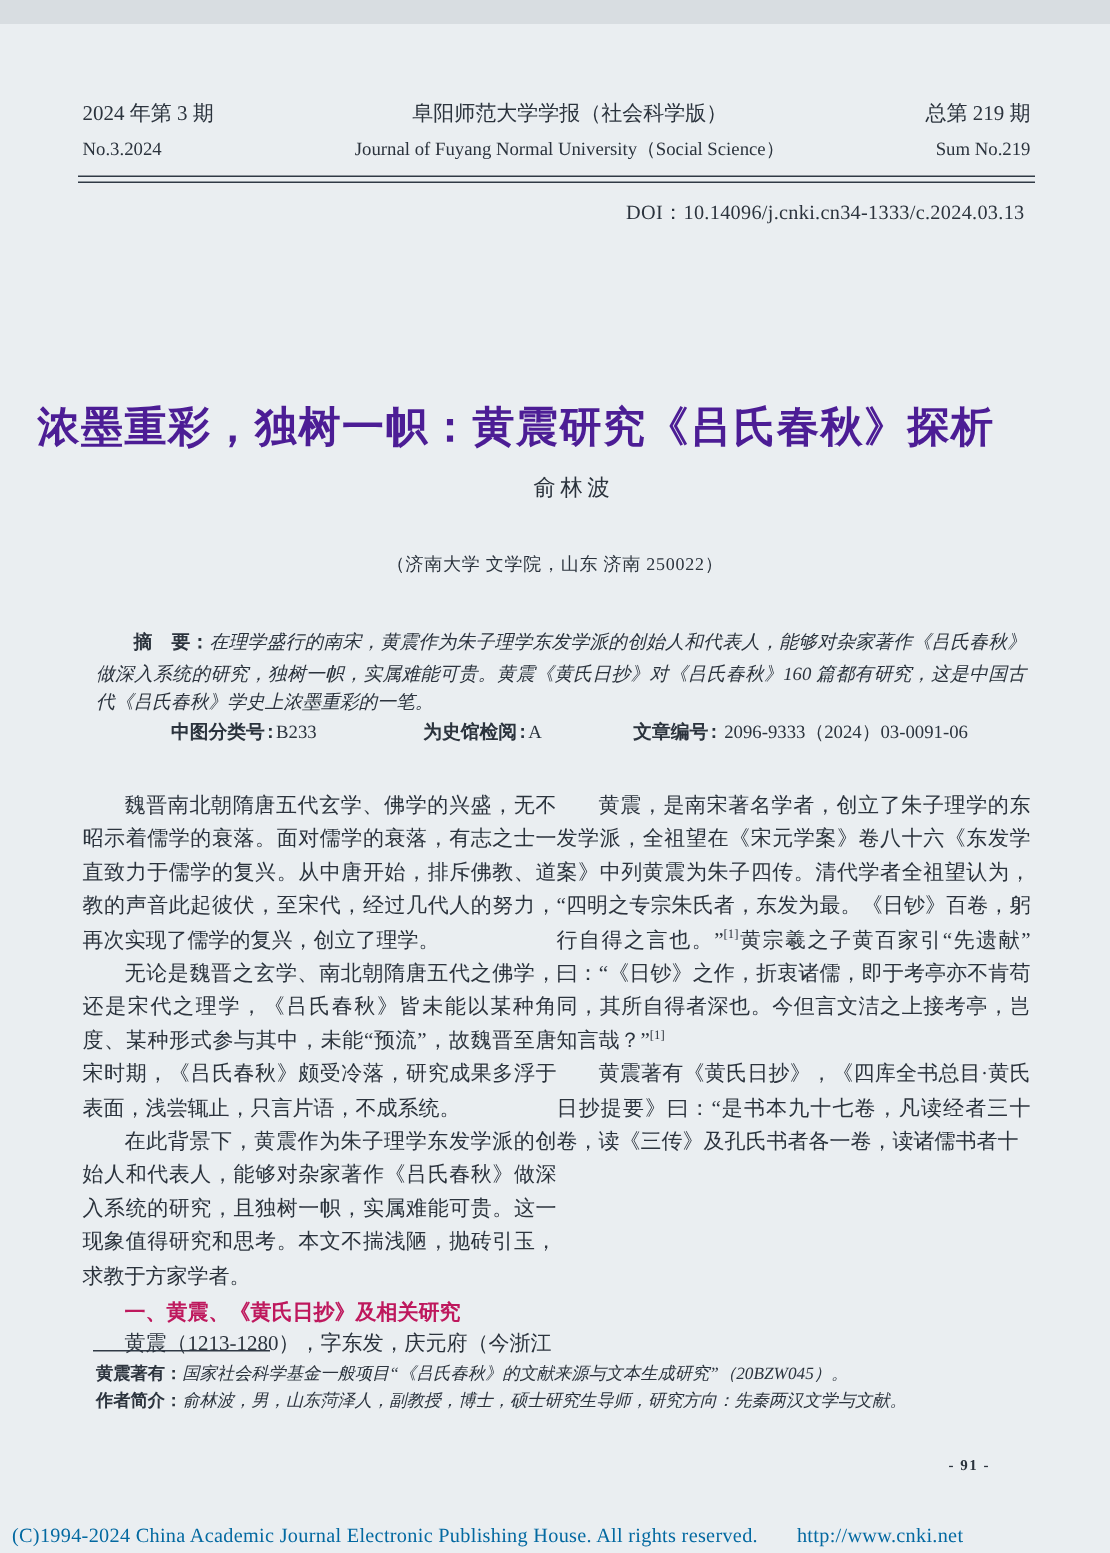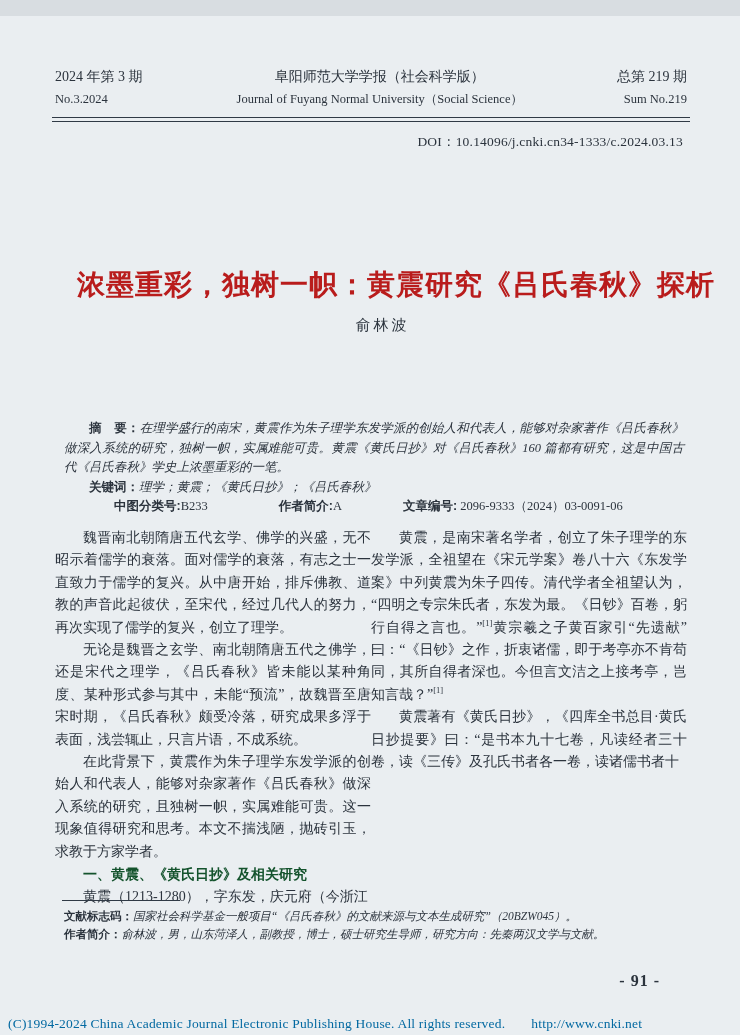--- a/index.html
+++ b/index.html
@@ -22,81 +22,81 @@
   .double-rule{
     position:absolute;top:101px;left:52px;right:50px;height:3px;
     border-top:1.8px solid #303a46;border-bottom:1px solid #303a46;
   }
   .doi-line{
     position:absolute;top:117px;left:55px;right:57px;
     text-align:right;font-size:13.5px;letter-spacing:.2px;
   }
   
   .article-title{
-    position:absolute;top:231px;left:25px;right:25px;text-align:right;
+    position:absolute;top:231px;left:25px;right:25px;text-align:left;
     font-family:"Liberation Sans","DejaVu Sans",sans-serif;
-    font-size:28px;font-weight:bold;letter-spacing:1px;color:#b91c1c;
+    font-size:28px;font-weight:bold;letter-spacing:1px;color:#4c1d95;
   }
   .article-author{
     position:absolute;top:300px;left:0;right:0;text-align:center;
     font-size:15px;letter-spacing:3px;padding-left:25px;
   }
   .article-affiliation{
     position:absolute;top:352px;left:0;right:0;text-align:center;
     font-size:12px;letter-spacing:.5px;
   }
   
   .meta-block{
     position:absolute;top:403px;left:64px;right:56px;
     font-size:12.5px;line-height:19.5px;text-align:justify;
   }
   .meta-label{
-    font-family:Liberation Sans, sans-serif;
+    font-family:Liberation Mono, monospace;
     font-weight:bold;font-style:normal;
   }
   .kaiti{font-style:italic;}
   .abstract-para{text-indent:2em;margin:0;}
   .keywords-line{text-indent:2em;margin:0;}
   .clc-line{text-indent:2em;margin:0;white-space:nowrap;}
   .clc-pair{display:inline-block;}
   .clc-gap1{margin-right:46px;}
   .clc-gap2{margin-right:36px;}
   
   .body-cols{
     position:absolute;top:511px;left:55px;right:53px;
     display:flex;
   }
   .body-col{flex:1;font-size:14px;line-height:22.4px;text-align:justify;}
   .body-para{margin:0;text-indent:2em;}
   .body-para.noindent{text-indent:0;}
   .body-heading{
     margin:0;text-indent:2em;font-weight:bold;
     font-family:"Liberation Sans","DejaVu Sans",sans-serif;
-    color:#14532d;
+    color:#be185d;
   }
   .body-col sup{font-size:8.5px;line-height:0;}
   
   .footnote-rule{
     position:absolute;top:884px;left:62px;width:118px;
     border-top:1.4px solid #303a46;
   }
   .footnotes{
     position:absolute;top:892px;left:64px;right:50px;
     font-size:11.5px;line-height:17.5px;text-align:justify;
   }
   .fn-line{margin:0;}
   .fn-label{
     font-family:"Liberation Sans","DejaVu Sans",sans-serif;
     font-weight:bold;font-style:normal;
   }
   .fn-date{font-weight:bold;}
   
   .page-number{
     position:absolute;top:956px;left:16px;right:80px;
-    text-align:right;font-size:16px;font-weight:bold;letter-spacing:1px;
+    text-align:right;font-size:10px;font-weight:bold;letter-spacing:1px;
   }
   .copyright-line{
     position:absolute;top:1000px;left:8px;right:8px;
     font-size:13.5px;color:#0369a1;letter-spacing:.2px;
   }
   .copyright-url{margin-left:26px;}
 </style>
 </head>
 <body>
 
@@ -116,43 +116,43 @@
       <div class="jh-en">Sum No.219</div>
     </div>
   </div>
 
   <div class="double-rule"></div>
 
   <div class="doi-line">DOI：10.14096/j.cnki.cn34-1333/c.2024.03.13</div>
 
   <h1 class="article-title">浓墨重彩，独树一帜：黄震研究《吕氏春秋》探析</h1>
   <div class="article-author">俞林波</div>
+  <div class="article-affiliation">（济南大学 文学院，山东 济南 250022）</div>
 
   <div class="meta-block">
     <p class="abstract-para"><span class="meta-label">摘　要：</span><span class="kaiti">在理学盛行的南宋，黄震作为朱子理学东发学派的创始人和代表人，能够对杂家著作《吕氏春秋》做深入系统的研究，独树一帜，实属难能可贵。黄震《黄氏日抄》对《吕氏春秋》160 篇都有研究，这是中国古代《吕氏春秋》学史上浓墨重彩的一笔。</span></p>
-    <p class="keywords-line"><span class="meta-label">关键词：</span><span class="kaiti">理学；黄震；《黄氏日抄》；《吕氏春秋》</span></p>
-    <p class="clc-line"><span class="clc-pair clc-gap1"><span class="meta-label">中图分类号:</span><span>B233</span></span><span class="clc-pair clc-gap2"><span class="meta-label">作者简介:</span><span>A</span></span><span class="clc-pair"><span class="meta-label">文章编号:</span> <span>2096-9333（2024）03-0091-06</span></span></p>
+    <p class="clc-line"><span class="clc-pair clc-gap1"><span class="meta-label">中图分类号:</span><span>B233</span></span><span class="clc-pair clc-gap2"><span class="meta-label">为史馆检阅:</span><span>A</span></span><span class="clc-pair"><span class="meta-label">文章编号:</span> <span>2096-9333（2024）03-0091-06</span></span></p>
   </div>
 
   <div class="body-cols">
     <div class="body-col">
         <p class="body-para"><span>魏晋南北朝隋唐五代玄学、佛学的兴盛，无不昭示着儒学的衰落。面对儒学的衰落，有志之士一直致力于儒学的复兴。从中唐开始，排斥佛教、道教的声音此起彼伏，至宋代，经过几代人的努力，再次实现了儒学的复兴，创立了理学。</span></p>
         <p class="body-para"><span>无论是魏晋之玄学、南北朝隋唐五代之佛学，还是宋代之理学，《吕氏春秋》皆未能以某种角度、某种形式参与其中，未能“预流”，故魏晋至唐宋时期，《吕氏春秋》颇受冷落，研究成果多浮于表面，浅尝辄止，只言片语，不成系统。</span></p>
         <p class="body-para"><span>在此背景下，黄震作为朱子理学东发学派的创始人和代表人，能够对杂家著作《吕氏春秋》做深入系统的研究，且独树一帜，实属难能可贵。这一现象值得研究和思考。本文不揣浅陋，抛砖引玉，求教于方家学者。</span></p>
         <p class="body-heading"><span>一、黄震、《黄氏日抄》及相关研究</span></p>
         <p class="body-para"><span>黄震（1213-1280），字东发，庆元府（今浙江</span></p>
       </div>
     <div class="body-col">
         <p class="body-para"><span>黄震，是南宋著名学者，创立了朱子理学的东发学派，全祖望在《宋元学案》卷八十六《东发学案》中列黄震为朱子四传。清代学者全祖望认为，“四明之专宗朱氏者，东发为最。《日钞》百卷，躬行自得之言也。”</span><sup>[1]</sup><span>黄宗羲之子黄百家引“先遗献”曰：“《日钞》之作，折衷诸儒，即于考亭亦不肯苟同，其所自得者深也。今但言文洁之上接考亭，岂知言哉？”</span><sup>[1]</sup></p>
         <p class="body-para"><span>黄震著有《黄氏日抄》，《四库全书总目·黄氏日抄提要》曰：“是书本九十七卷，凡读经者三十卷，读《三传》及孔氏书者各一卷，读诸儒书者十</span></p>
       </div>
   </div>
 
   <div class="footnote-rule"></div>
   <div class="footnotes">
-    <p class="fn-line"><span class="fn-label">文献标志码：</span><span class="kaiti">国家社会科学基金一般项目“《吕氏春秋》的文献来源与文本生成研究”（20BZW045）。</span></p>
+    <p class="fn-line"><span class="fn-label">黄震著有：</span><span class="kaiti">国家社会科学基金一般项目“《吕氏春秋》的文献来源与文本生成研究”（20BZW045）。</span></p>
     <p class="fn-line"><span class="fn-label">作者简介：</span><span class="kaiti">俞林波，男，山东菏泽人，副教授，博士，硕士研究生导师，研究方向：先秦两汉文学与文献。</span></p>
   </div>
 
   <div class="page-number">- 91 -</div>
   <div class="copyright-line"><span>(C)1994-2024 China Academic Journal Electronic Publishing House. All rights reserved.</span><span class="copyright-url">http://www.cnki.net</span></div>
 
 </div>
 
 </body></html>

